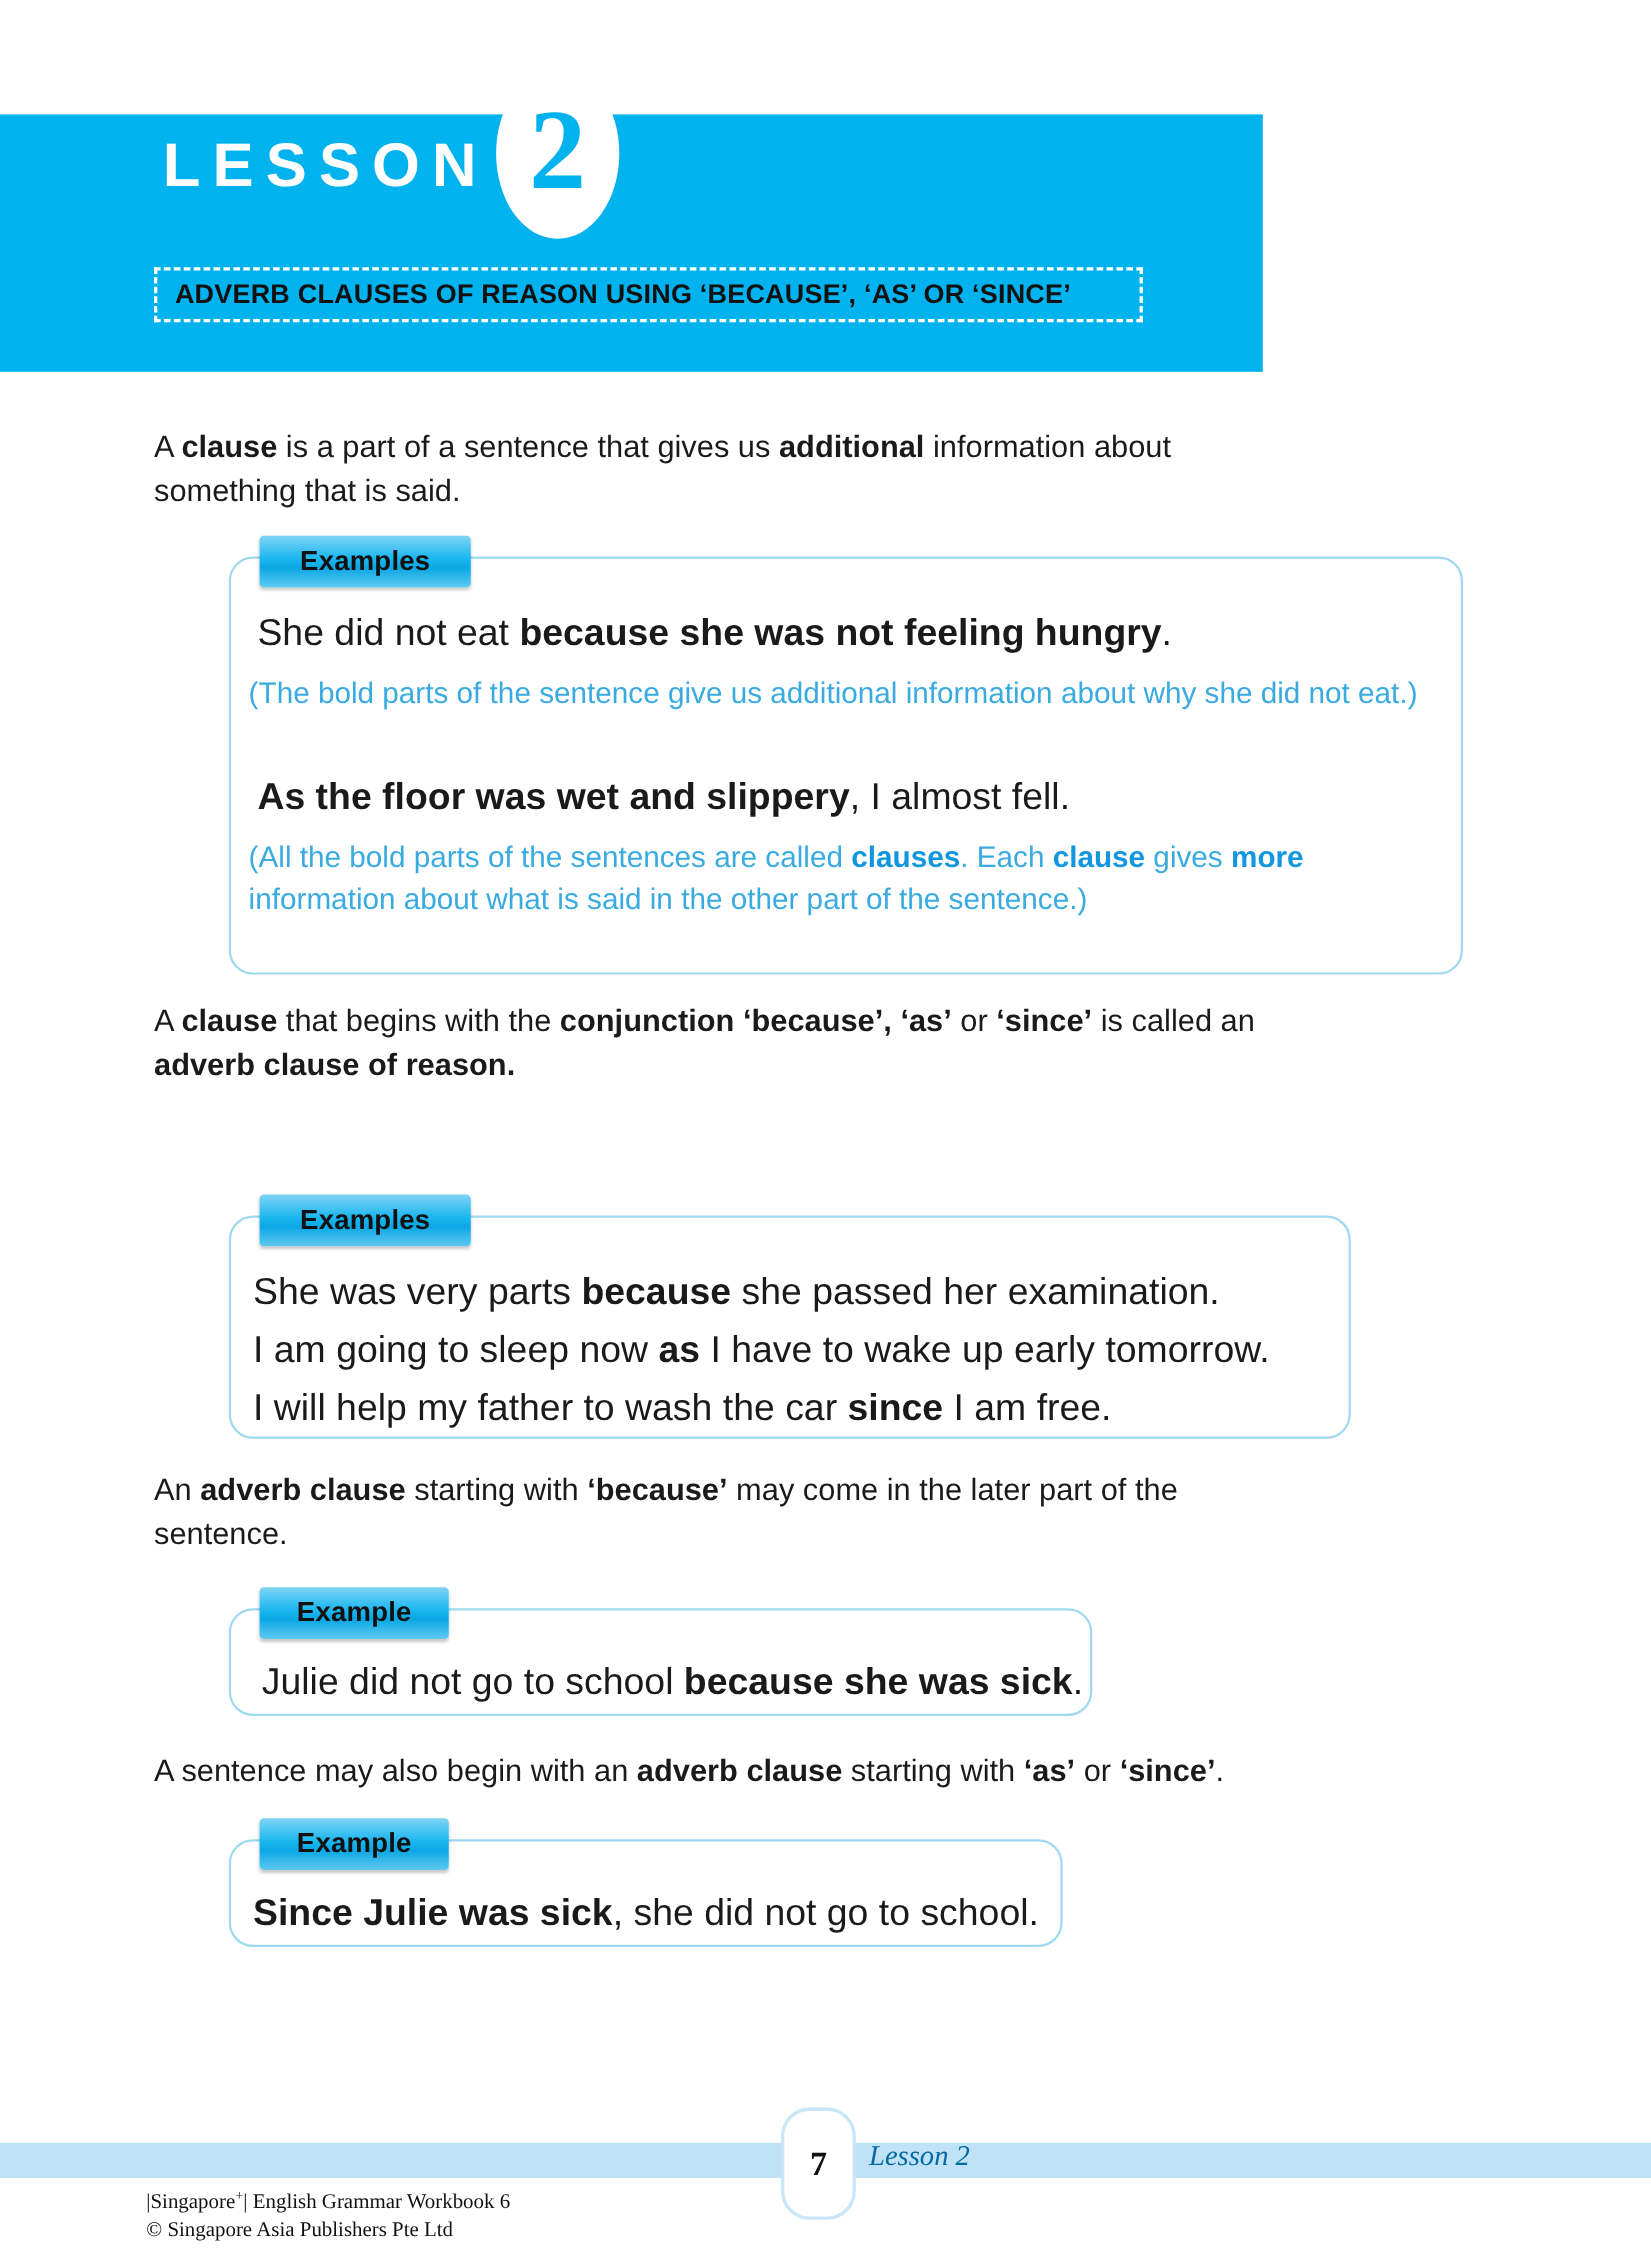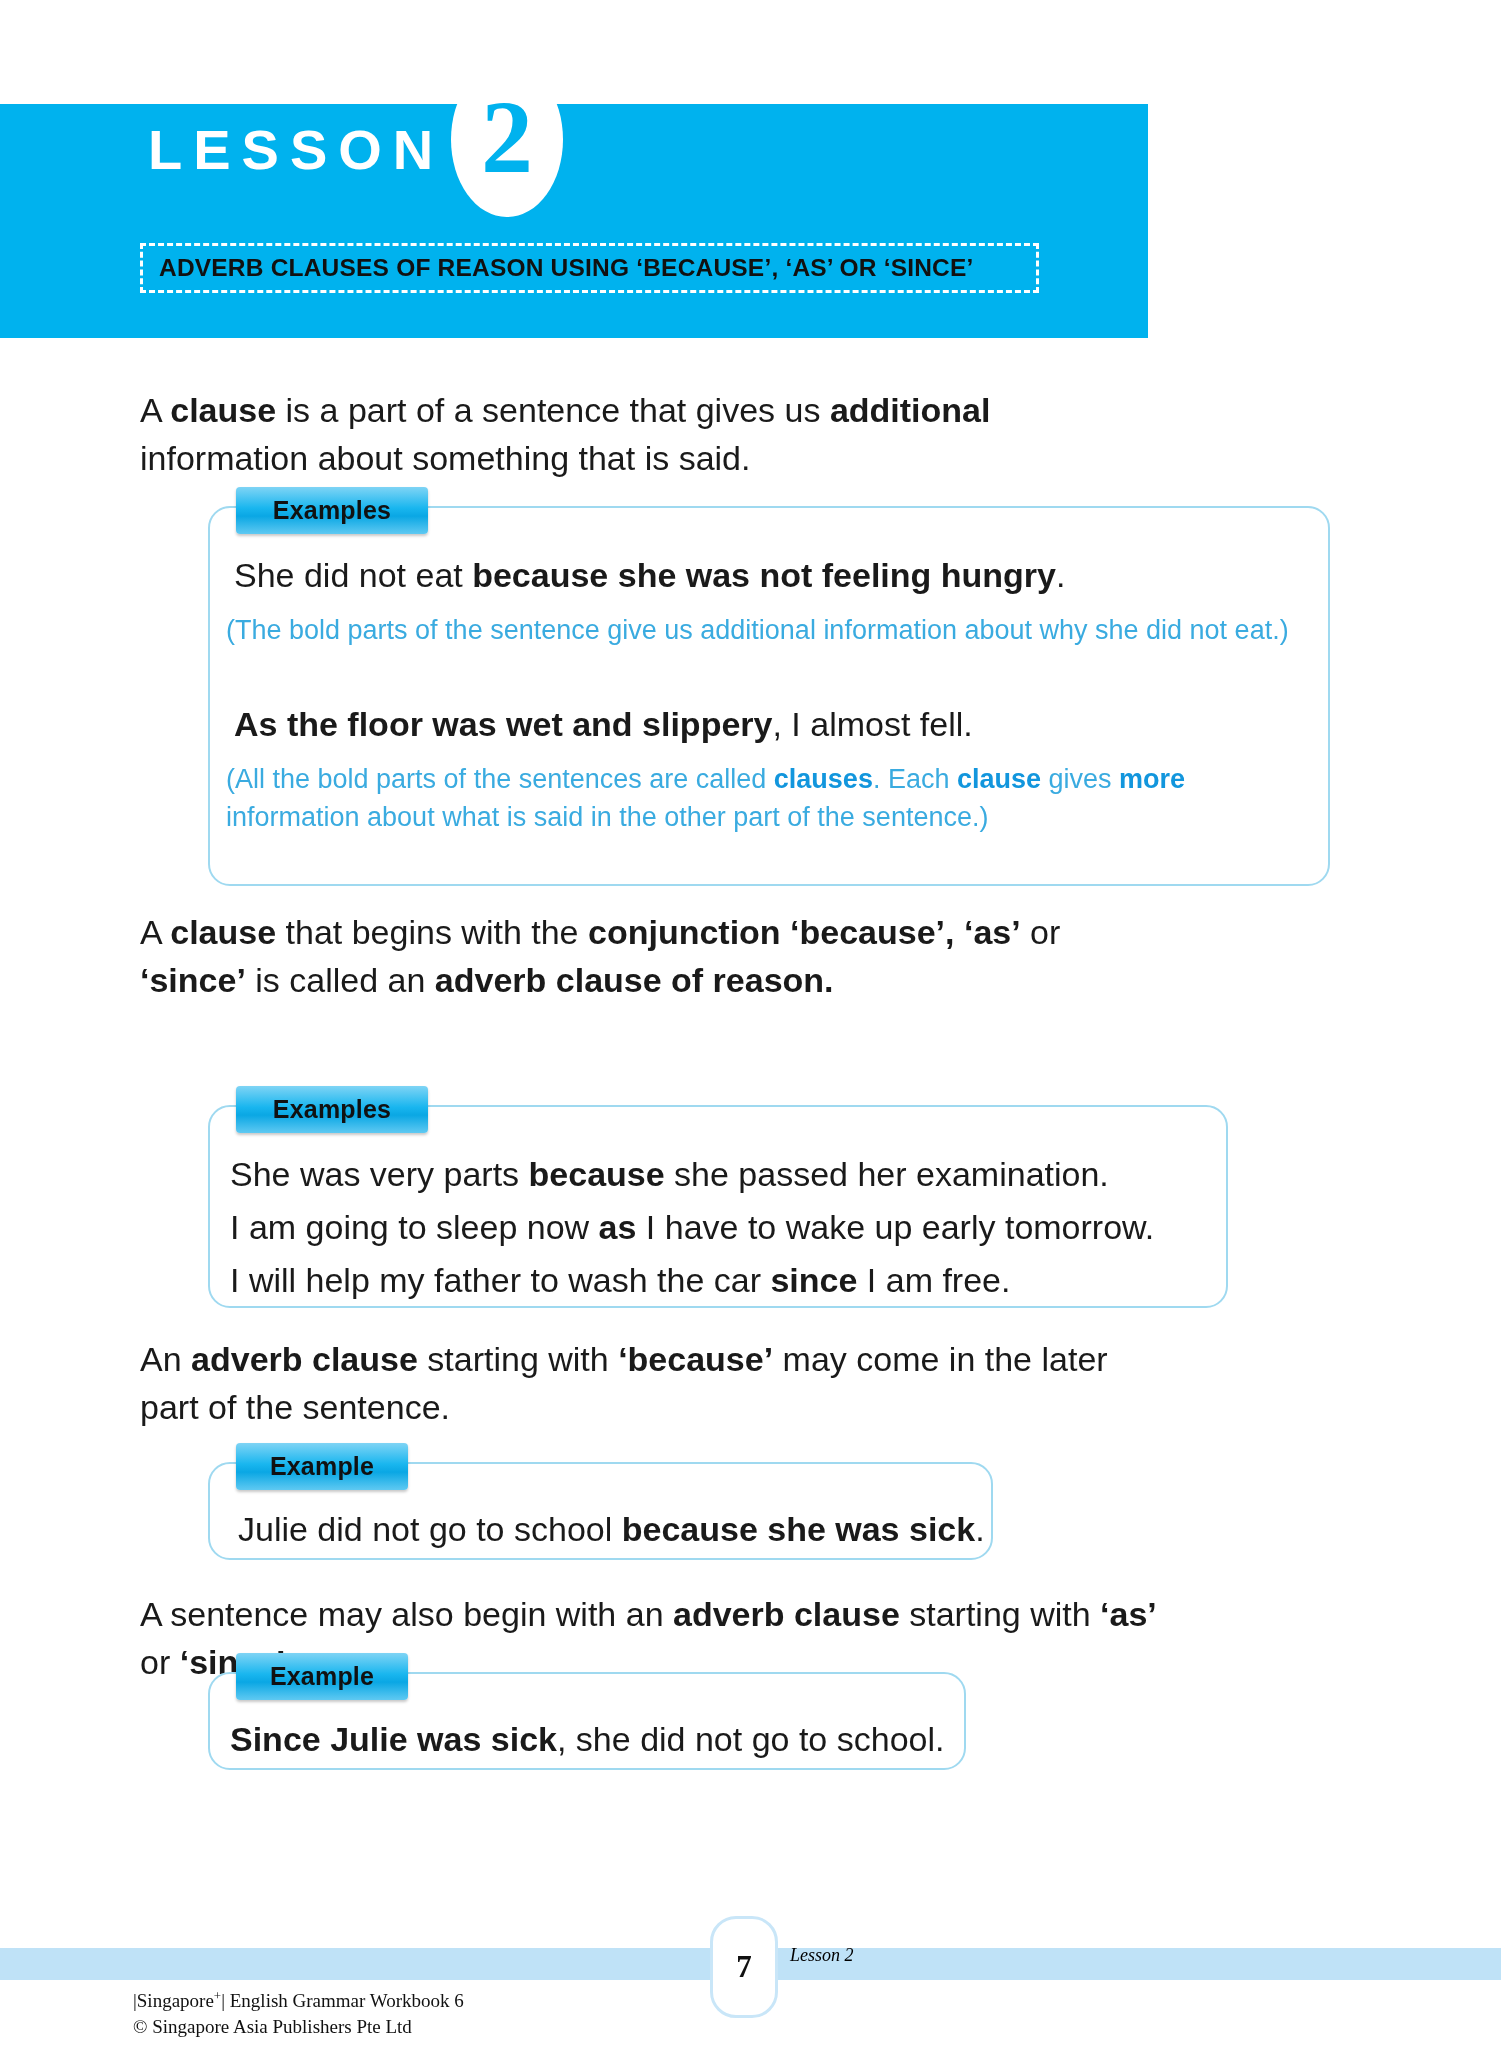--- a/index.html
+++ b/index.html
@@ -82,21 +82,21 @@
     font-weight: bold;
     color: #111111;
     padding-left: 16px;
     letter-spacing: 0.2px;
     white-space: nowrap;
   }
 
   
   .body-text {
     position: absolute;
-    font-size: 34px;
+    font-size: 28px;
     color: #1a1a1a;
     line-height: 1.42;
     font-family: "Liberation Sans", sans-serif;
   }
   .body-text b { font-weight: bold; }
 
   .p1 { left: 140px; top: 386px; width: 1020px; }
   .p2 { left: 140px; top: 908px; width: 1020px; }
   .p3 { left: 140px; top: 1022px; width: 1020px; }
   .p4 { left: 140px; top: 1335px; width: 1020px; }
@@ -177,23 +177,23 @@
   .footer-page-badge span {
     font-size: 31px;
     font-weight: bold;
     color: #111111;
     font-family: "Liberation Serif", serif;
   }
   .footer-lesson-label {
     position: absolute;
     left: 790px;
     top: 1945px;
-    font-size: 18px;
+    font-size: 26px;
     font-style: italic;
-    color: #000000;
+    color: #0369a1;
     font-family: "Liberation Serif", serif;
     z-index: 4;
   }
   .footer-credits {
     position: absolute;
     left: 133px;
     top: 1987px;
     font-size: 19px;
     color: #111111;
     font-family: "Liberation Serif", serif;

